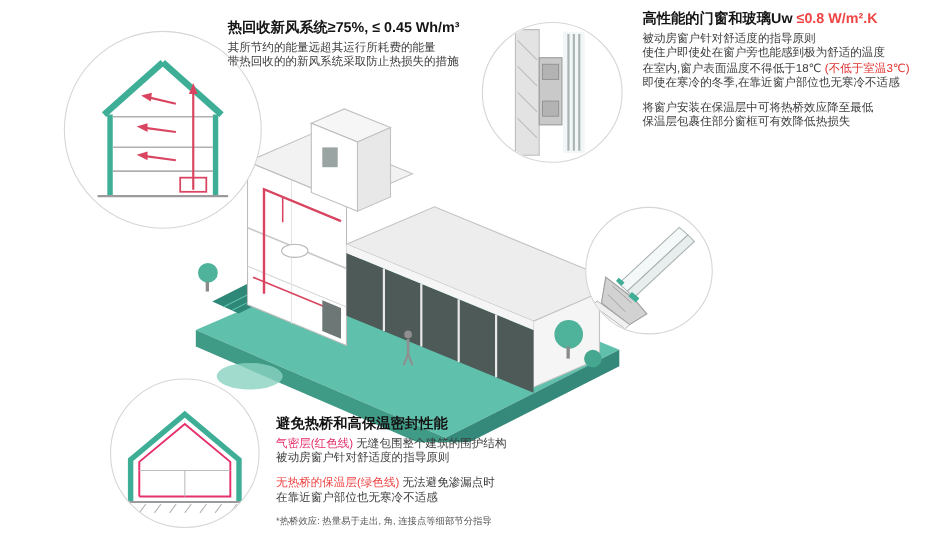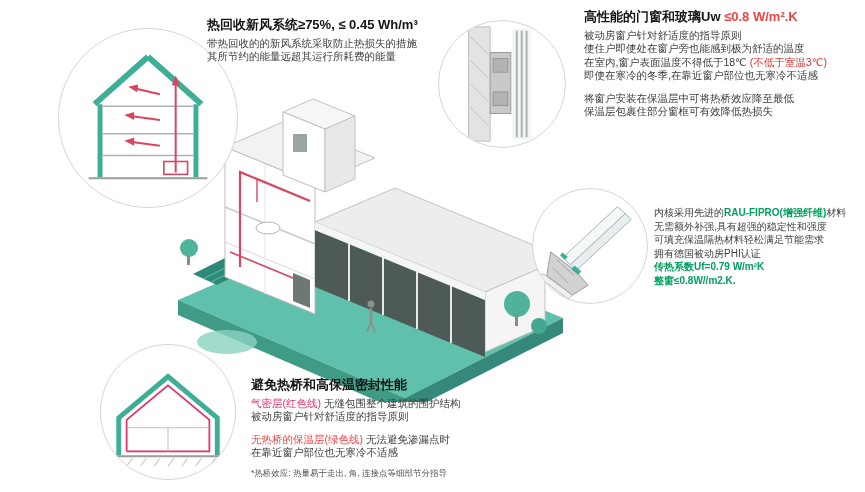--- a/index.html
+++ b/index.html
@@ -192,43 +192,35 @@
         <line x1="74" y1="115" x2="68" y2="123"></line>
           <line x1="88" y1="115" x2="82" y2="123"></line>
         <line x1="102" y1="115" x2="96" y2="123"></line>
           <line x1="116" y1="115" x2="110" y2="123"></line>
       </g>
     </svg>
   </div>
 
   <div class="tblock hrv-text">
     <div class="title">热回收新风系统≥75%, ≤ 0.45 Wh/m³</div>
+    <div class="t-line">其所节约的能量远超其运行所耗费的能量</div>
     <div class="t-line">带热回收的的新风系统采取防止热损失的措施</div>
-    <div class="t-line">其所节约的能量远超其运行所耗费的能量</div>
   </div>
 
   <div class="tblock win-text">
     <div class="title"><span>高性能的门窗和玻璃Uw </span><span class="green">≤0.8 W/m².K</span></div>
     <div class="t-line">被动房窗户针对舒适度的指导原则</div>
     <div class="t-line">使住户即使处在窗户旁也能感到极为舒适的温度</div>
     <div class="t-line"><span>在室内,窗户表面温度不得低于18℃ </span><span class="red">(不低于室温3℃)</span></div>
     <div class="t-line">即使在寒冷的冬季,在靠近窗户部位也无寒冷不适感</div>
     <div class="gap"></div>
     <div class="t-line">将窗户安装在保温层中可将热桥效应降至最低</div>
     <div class="t-line">保温层包裹住部分窗框可有效降低热损失</div>
   </div>
 
-  <div class="tblock prof-text">
-    <div class="t-line"><span>内核采用先进的</span><span class="greenb">RAU-FIPRO(增强纤维)</span><span>材料</span></div>
-    <div class="t-line">无需额外补强,具有超强的稳定性和强度</div>
-    <div class="t-line">可填充保温隔热材料轻松满足节能需求</div>
-    <div class="t-line">拥有德国被动房PHI认证</div>
-    <div class="t-line greenb">传热系数Uf=0.79 W/m²K</div>
-    <div class="t-line greenb">整窗≤0.8W//m2.K.</div>
-  </div>
 
   <div class="tblock thermal-text">
     <div class="title">避免热桥和高保温密封性能</div>
     <div class="t-line"><span class="redpink">气密层(红色线)</span><span> 无缝包围整个建筑的围护结构</span></div>
     <div class="t-line">被动房窗户针对舒适度的指导原则</div>
     <div class="gap"></div>
     <div class="t-line"><span class="green">无热桥的保温层(绿色线)</span><span> 无法避免渗漏点时</span></div>
     <div class="t-line">在靠近窗户部位也无寒冷不适感</div>
     <div class="footnote">*热桥效应: 热量易于走出, 角, 连接点等细部节分指导</div>
   </div>

